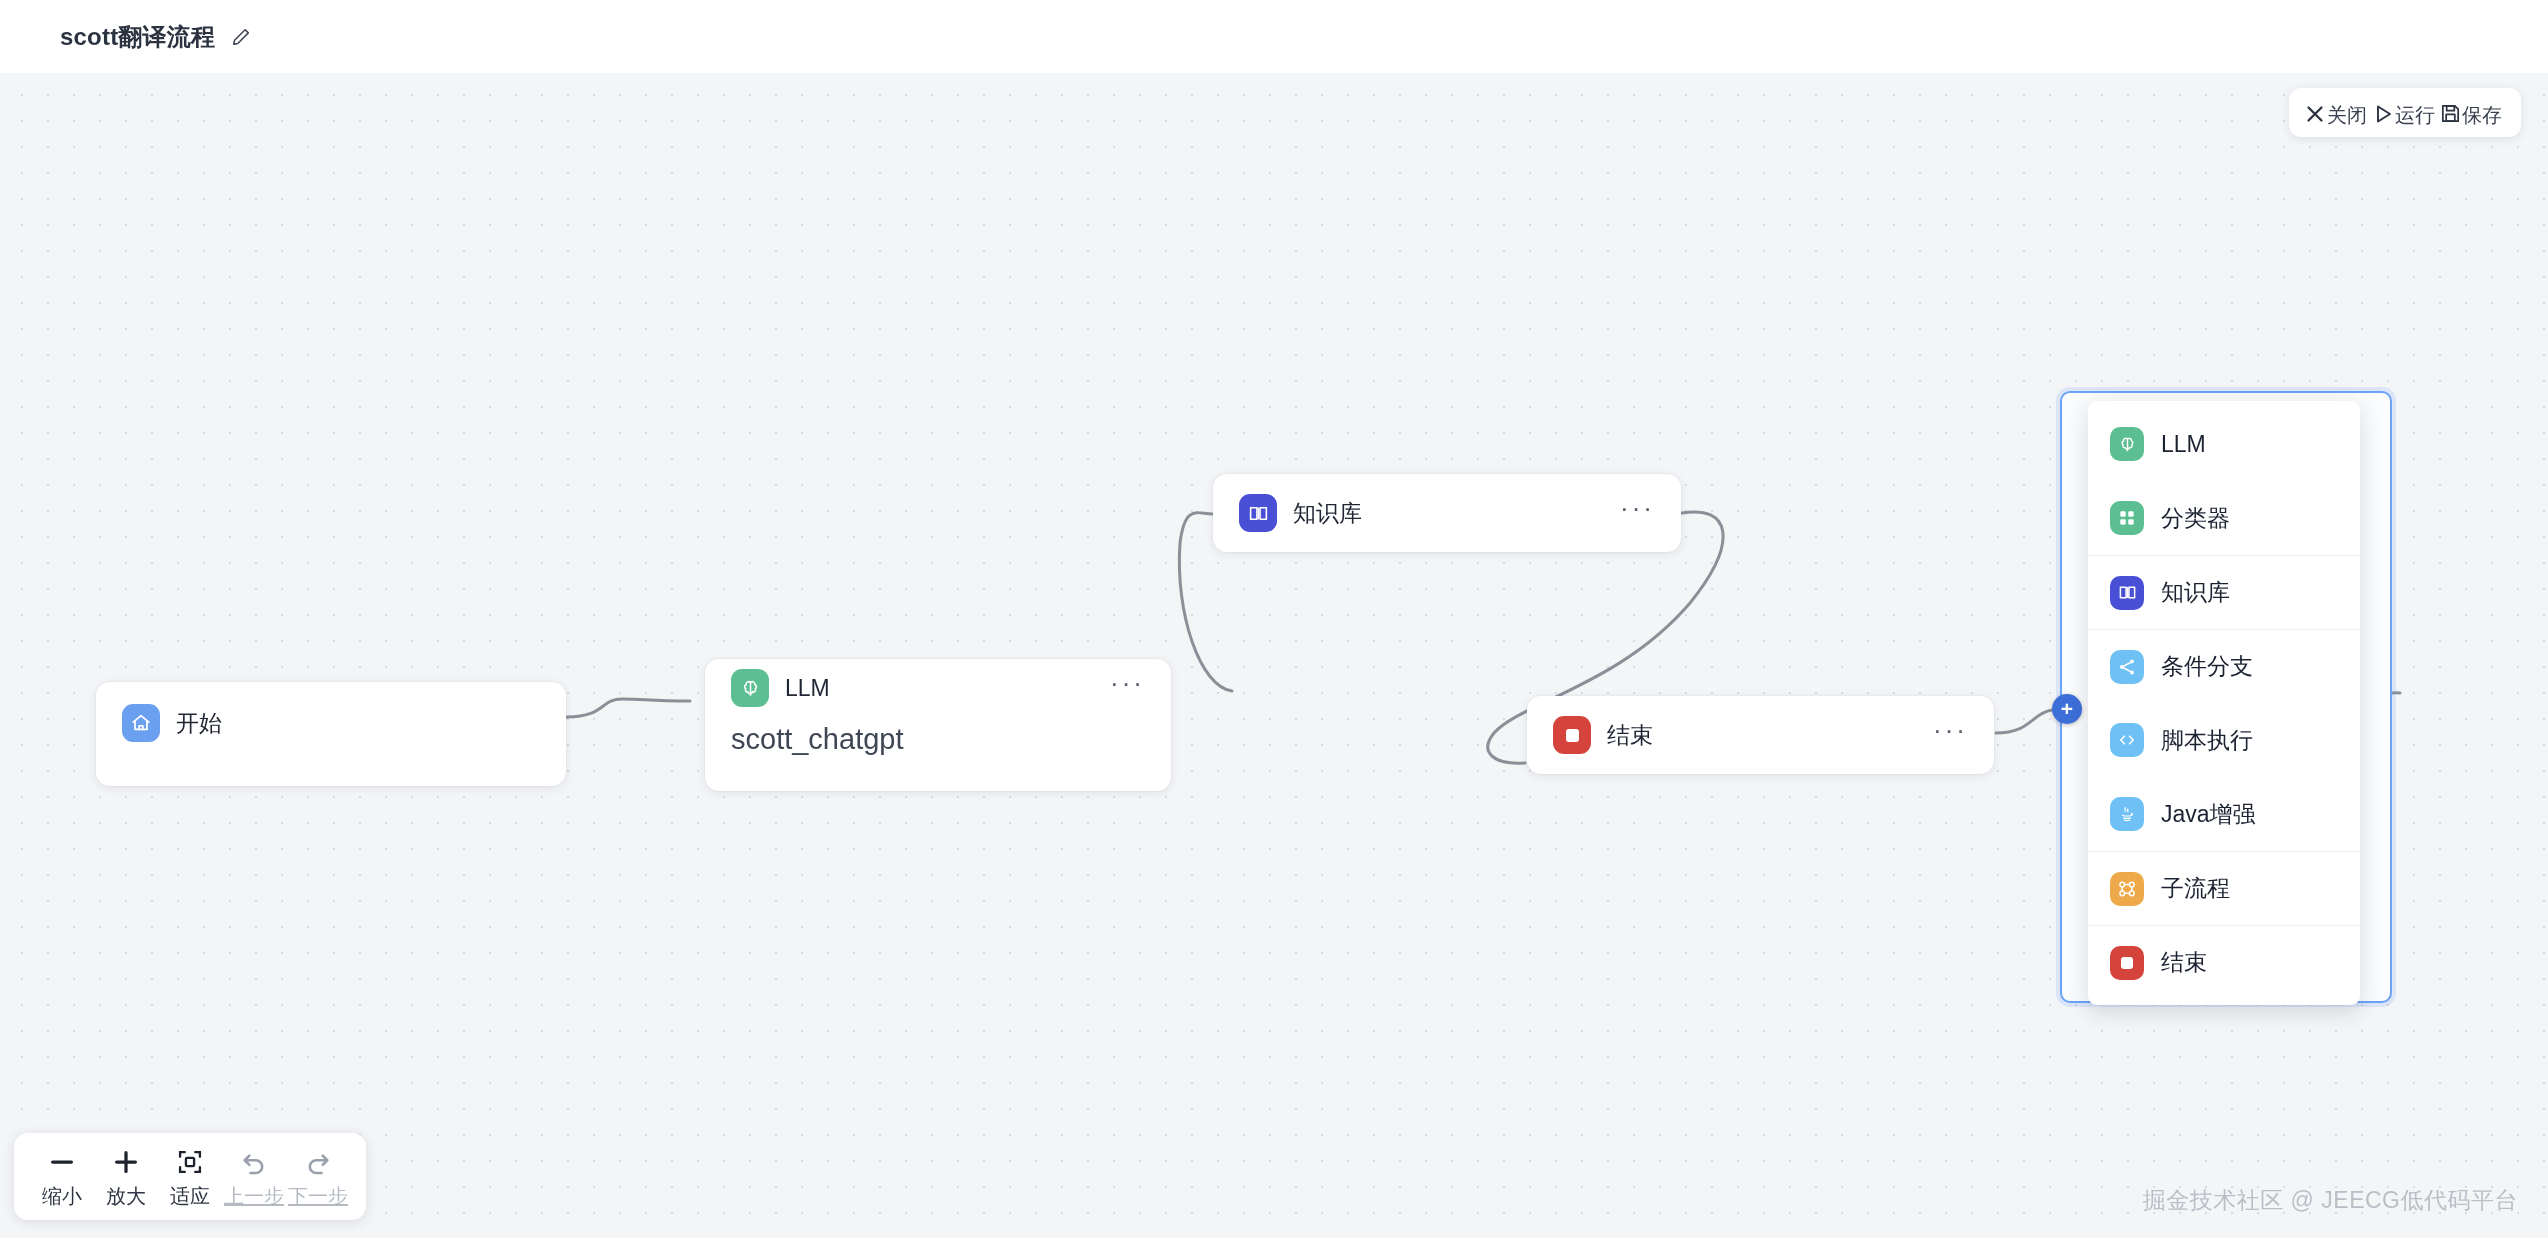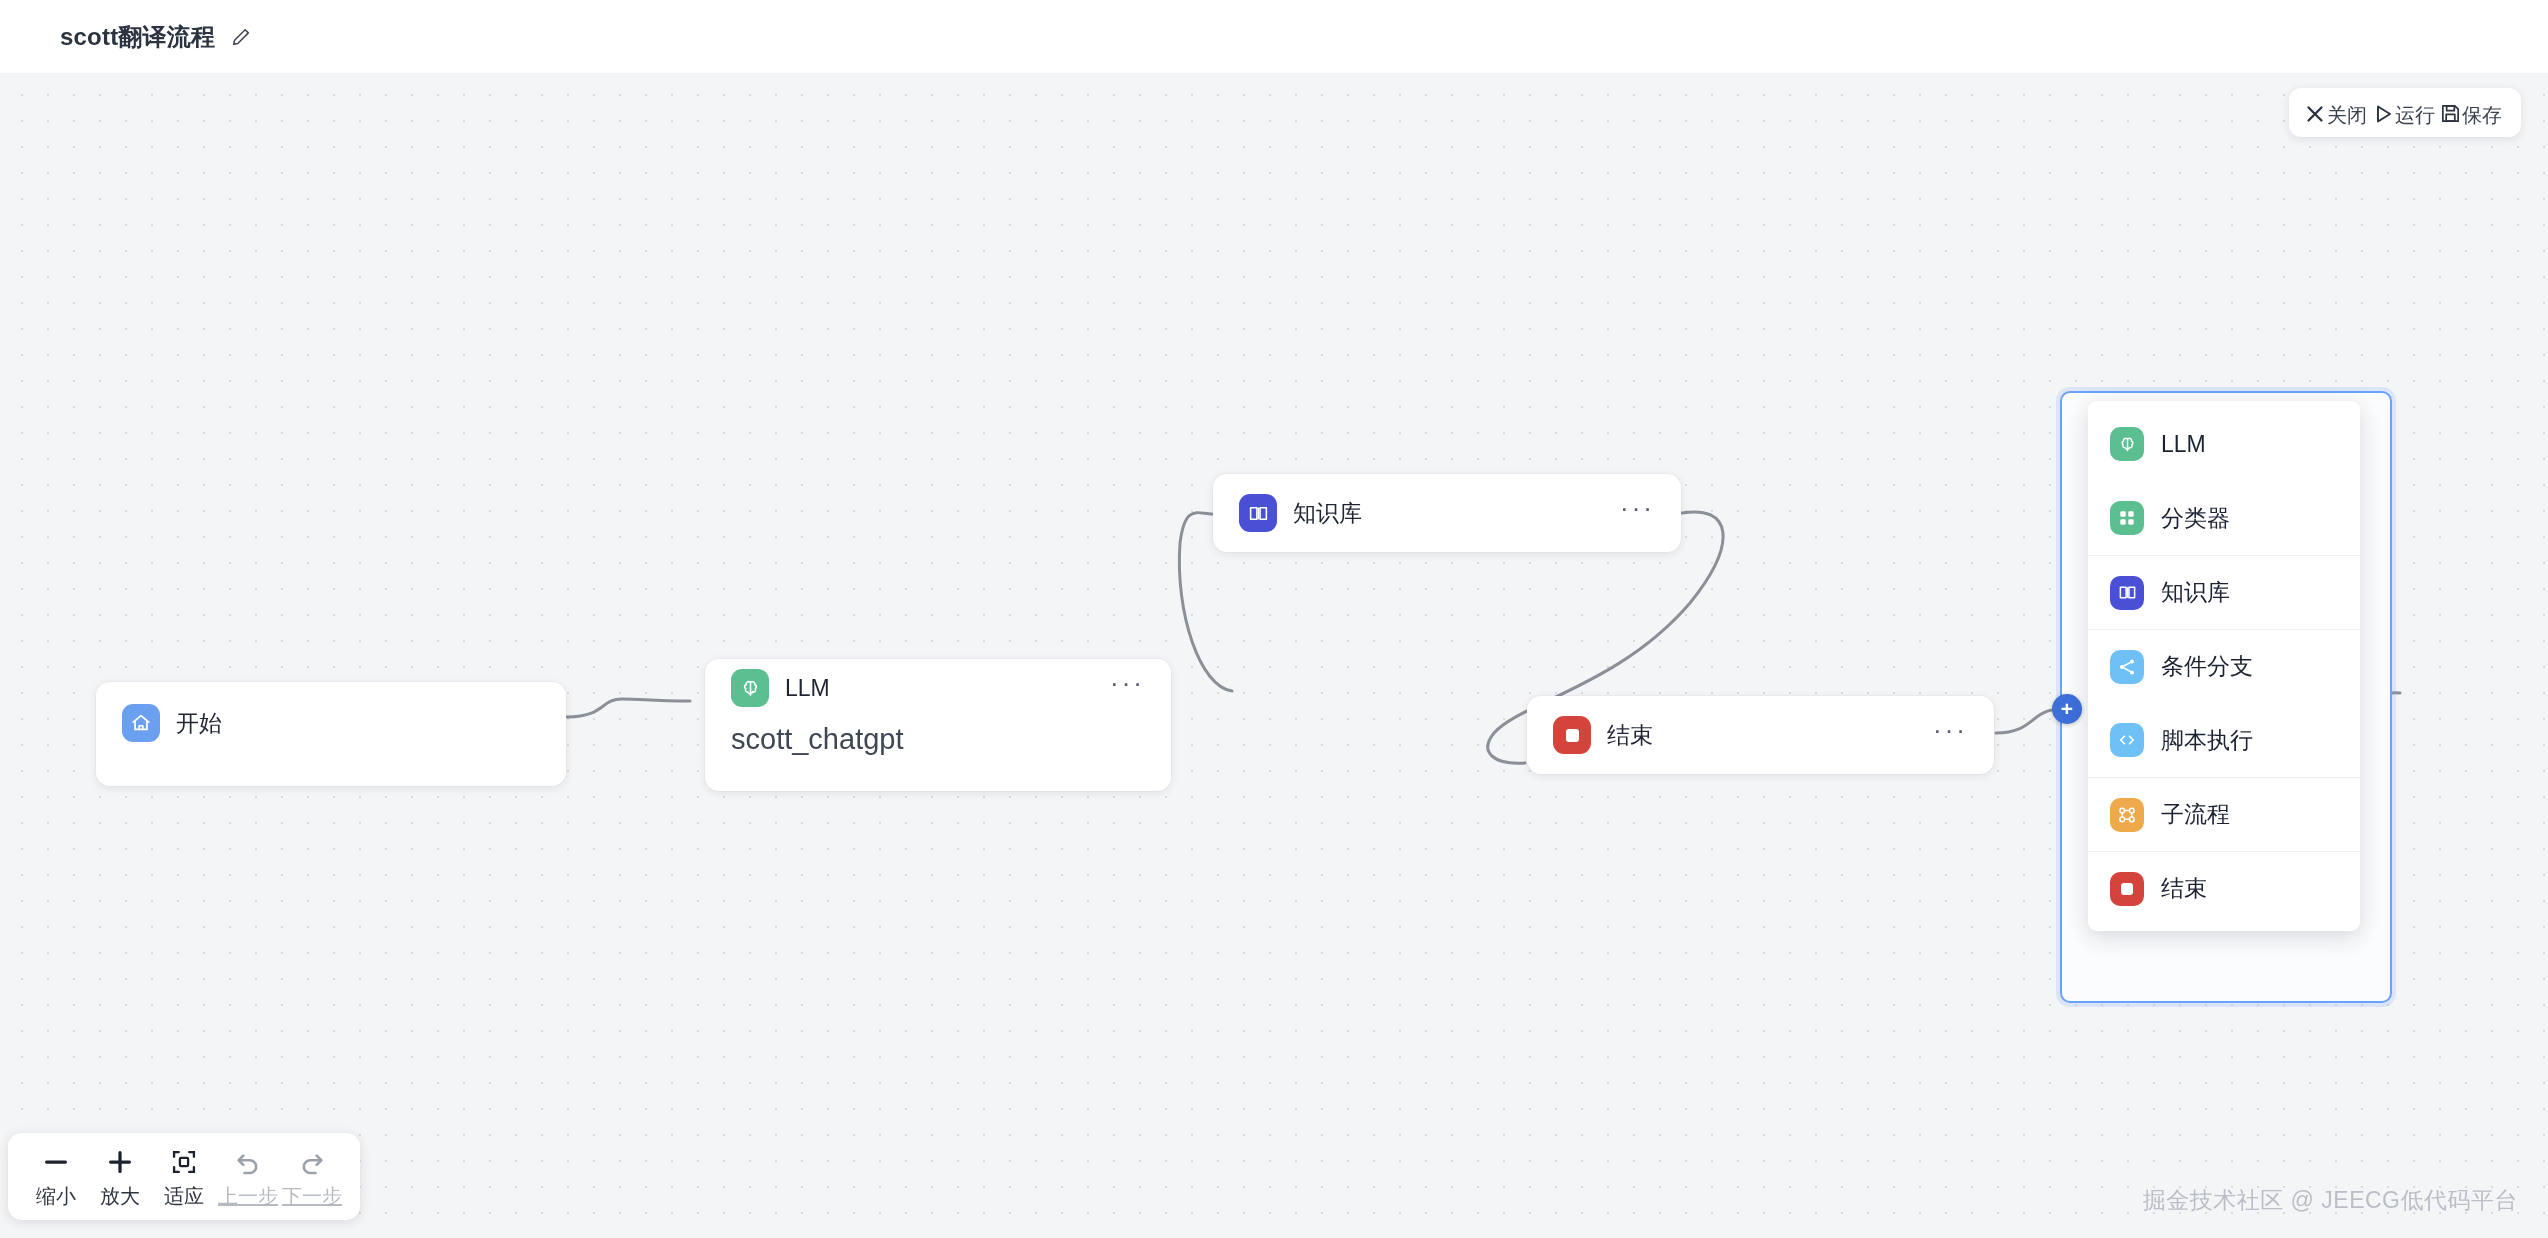--- a/index.html
+++ b/index.html
@@ -137,21 +137,21 @@
   .act {
     display: flex; align-items: center;
     width: 68px; cursor: pointer;
   }
   .act-ico { height: 30px; display: flex; align-items: center; justify-content: center; }
   .act-label { font-size: 20px; color: #394150; margin-top: 4px; }
 
   
   .zoombar {
     position: absolute;
-    left: 8px; bottom: 18px;
+    left: 14px; bottom: 18px;
     background: #ffffff;
     border-radius: 14px;
     box-shadow: 0 2px 12px rgba(20,30,60,0.12);
     display: flex; align-items: stretch;
     padding: 12px 16px 10px 16px;
     z-index: 45;
   }
   .zb {
     display: flex; flex-direction: column; align-items: center;
     width: 64px; cursor: pointer;
@@ -307,20 +307,33 @@
       <div class="palette-item">
         <span class="pal-icon" style="background:#6fc0f5;">
           <svg width="20" height="20" viewBox="0 0 24 24" fill="none" stroke="#ffffff" stroke-width="2" stroke-linecap="round" stroke-linejoin="round">
             <path d="M9 7.5L4.5 12 9 16.5"></path>
             <path d="M15 7.5L19.5 12 15 16.5"></path>
           </svg>
         </span>
         <span class="pal-label">脚本执行</span>
       </div>
 
+      <div class="palette-item">
+        <span class="pal-icon" style="background:#6fc0f5;">
+          <svg width="20" height="20" viewBox="0 0 24 24" fill="none" stroke="#ffffff" stroke-width="1.5" stroke-linecap="round" stroke-linejoin="round">
+            <path d="M10 4.5c-1.6 1.6.6 2.6.1 4.2"></path>
+            <path d="M13 6.2c-1.2 1.2.5 1.9.1 3"></path>
+            <path d="M6.5 13.5c3.5 1.3 8 1.3 11 0"></path>
+            <path d="M7.8 16.6c2.7.9 5.9.9 8.6 0"></path>
+            <path d="M9 19.4c2 .6 4.2.6 6.2 0"></path>
+            <path d="M17.5 11.2c1.6.7 1.4 1.8-.6 2.4"></path>
+          </svg>
+        </span>
+        <span class="pal-label">Java增强</span>
+      </div>
 
       <div class="palette-item sep">
         <span class="pal-icon" style="background:#eda94a;">
           <svg width="20" height="20" viewBox="0 0 24 24" fill="none" stroke="#ffffff" stroke-width="1.8">
             <rect x="3.5" y="4" width="5.5" height="5.5" rx="2.6"></rect>
             <rect x="15" y="4" width="5.5" height="5.5" rx="2.6"></rect>
             <rect x="3.5" y="14.5" width="5.5" height="5.5" rx="2.6"></rect>
             <rect x="15" y="14.5" width="5.5" height="5.5" rx="2.6"></rect>
             <path d="M9 6.7h6M9 17.2h6M6.2 9.5v5M17.8 9.5v5"></path>
           </svg>

